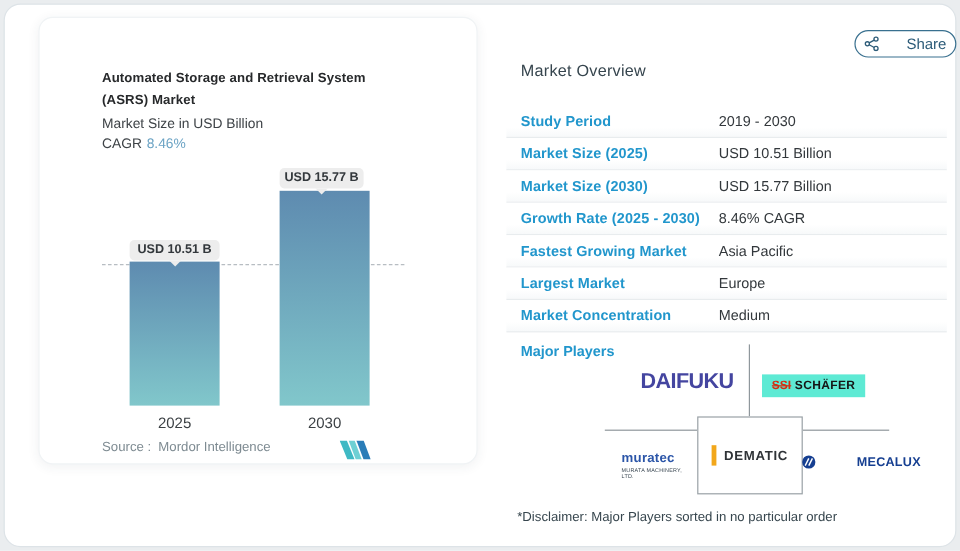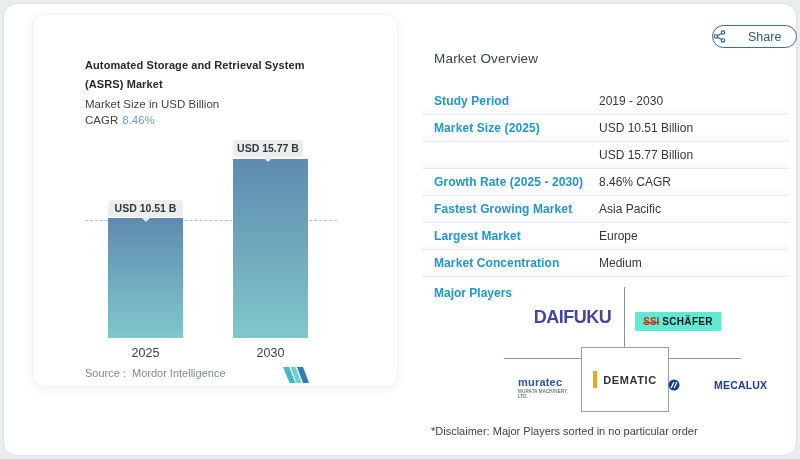--- a/index.html
+++ b/index.html
@@ -37,21 +37,21 @@
   .xlab { position:absolute; top:331px; width:75px; text-align:center; font-size:12.5px; color:#3b4044; }
   .xlab.x0 { left:75px; } .xlab.x1 { left:200px; }
 
   .source-line { position:absolute; left:52px; top:352px; font-size:11px; color:#7e8b92; }
   .source-line .src-name { margin-left:6px; }
   .mi-logo { position:absolute; left:250px; top:352px; }
 
   
   .share-btn { position:absolute; left:708px; top:21px; width:85px; height:23px;
     border:1.5px solid #39708f; border-radius:12px; background:#fff; color:#2c5b78;
-    font-size:12.5px; display:flex; align-items:center; gap:22px; cursor:pointer;
+    font-size:12.5px; display:flex; align-items:center; justify-content:center; gap:22px; cursor:pointer;
     font-family:"Liberation Sans", sans-serif; }
   .overview-heading { position:absolute; left:430px; top:47px; font-size:13.5px; color:#36454e; letter-spacing:.2px; }
 
   .ov-rows { position:absolute; left:418px; top:84px; width:367px; }
   .ov-row { position:relative; height:27px; border-bottom:1px solid #e8ecee;
     background:linear-gradient(to bottom, #ffffff 70%, #f7f9fa 100%); }
   .ov-label { position:absolute; left:12px; top:50%; transform:translateY(-50%);
     font-size:12px; font-weight:700; color:#2196cc; letter-spacing:.1px; }
   .ov-value { position:absolute; left:177px; top:50%; transform:translateY(-50%);
     font-size:12px; color:#33383c; }
@@ -131,20 +131,21 @@
   <div class="ov-rows">
     <div class="ov-row">
       <span class="ov-label">Study Period</span>
       <span class="ov-value">2019 - 2030</span>
     </div>
     <div class="ov-row">
       <span class="ov-label">Market Size (2025)</span>
       <span class="ov-value">USD 10.51 Billion</span>
     </div>
     <div class="ov-row">
+      <span class="ov-label">Market Size (2030)</span>
       <span class="ov-value">USD 15.77 Billion</span>
     </div>
     <div class="ov-row">
       <span class="ov-label">Growth Rate (2025 - 2030)</span>
       <span class="ov-value">8.46% CAGR</span>
     </div>
     <div class="ov-row">
       <span class="ov-label">Fastest Growing Market</span>
       <span class="ov-value">Asia Pacific</span>
     </div>

